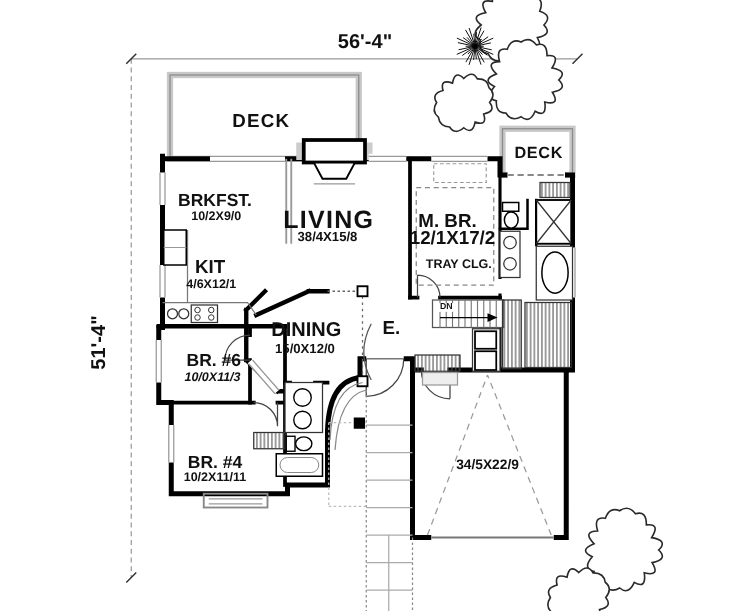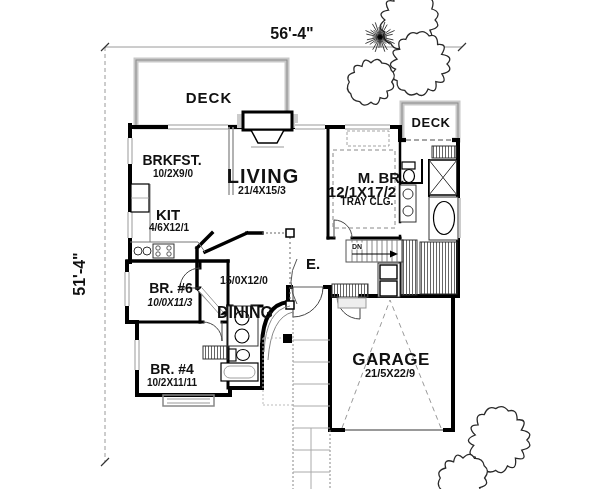--- a/index.html
+++ b/index.html
@@ -9,26 +9,26 @@
   .lbl{position:absolute;transform:translate(-50%,-50%);font-weight:bold;color:#111;
        white-space:nowrap;line-height:1;}
   #lbl-dim-top{left:292px;top:34px;font-size:16px;}
   #lbl-dim-left{left:80px;top:274px;font-size:16px;transform:translate(-50%,-50%) rotate(-90deg);}
   #lbl-deck-top{left:209px;top:97px;font-size:15px;letter-spacing:1px;}
   #lbl-deck-right{left:431px;top:122px;font-size:13px;letter-spacing:.5px;}
   #lbl-brkfst{left:172px;top:160px;font-size:14px;}
   #lbl-brkfst-size{left:173px;top:174px;font-size:10px;text-align:right;}
   #lbl-living{left:263px;top:176px;font-size:20px;letter-spacing:1px;}
   #lbl-living-size{left:262px;top:190px;font-size:10.5px;}
-  #lbl-mbr{left:381px;top:177px;font-size:15px;}
+  #lbl-mbr{left:358px;top:177px;font-size:15px;}
   #lbl-mbr-size{left:362px;top:191px;font-size:15px;}
-  #lbl-mbr-note{left:367px;top:202px;font-size:10px;}
+  #lbl-mbr-note{left:367px;top:212px;font-size:10px;}
   #lbl-kit{left:168px;top:214px;font-size:15px;}
   #lbl-kit-size{left:169px;top:228px;font-size:10px;}
-  #lbl-dining{left:245px;top:265px;font-size:16px;margin-top:48px;}
+  #lbl-dining{left:245px;top:265px;font-size:16px;}
   #lbl-dining-size{left:244px;top:280px;font-size:10.5px;}
   #lbl-entry{left:313px;top:263px;font-size:15px;}
   #lbl-dn{left:357px;top:246px;font-size:7px;background:#fff;padding:0 1px;}
   #lbl-br2{left:171px;top:288px;font-size:14px;}
   #lbl-br2-size{left:170px;top:303px;font-size:10px;font-style:italic;}
   #lbl-br3{left:172px;top:369px;font-size:14px;}
   #lbl-br3-size{left:172px;top:383px;font-size:10px;}
   #lbl-garage{left:391px;top:359px;font-size:17px;letter-spacing:.5px;}
   #lbl-garage-size{left:390px;top:373px;font-size:11px;}
 </style>
@@ -282,30 +282,29 @@
   </g>
 </svg>
 
 <div class="lbl" id="lbl-dim-top">56'-4"</div>
 <div class="lbl" id="lbl-dim-left">51'-4"</div>
 <div class="lbl" id="lbl-deck-top">DECK</div>
 <div class="lbl" id="lbl-deck-right">DECK</div>
 <div class="lbl" id="lbl-brkfst">BRKFST.</div>
 <div class="lbl" id="lbl-brkfst-size">10/2X9/0</div>
 <div class="lbl" id="lbl-living">LIVING</div>
-<div class="lbl" id="lbl-living-size">21/4X15/3</div>
+<div class="lbl" id="lbl-living-size">38/4X15/8</div>
 <div class="lbl" id="lbl-mbr">M. BR.</div>
 <div class="lbl" id="lbl-mbr-size">12/1X17/2</div>
 <div class="lbl" id="lbl-mbr-note">TRAY CLG.</div>
 <div class="lbl" id="lbl-kit">KIT</div>
 <div class="lbl" id="lbl-kit-size">4/6X12/1</div>
 <div class="lbl" id="lbl-dining">DINING</div>
 <div class="lbl" id="lbl-dining-size">15/0X12/0</div>
 <div class="lbl" id="lbl-entry">E.</div>
 <div class="lbl" id="lbl-dn">DN</div>
 <div class="lbl" id="lbl-br2">BR. #6</div>
 <div class="lbl" id="lbl-br2-size">10/0X11/3</div>
 <div class="lbl" id="lbl-br3">BR. #4</div>
 <div class="lbl" id="lbl-br3-size">10/2X11/11</div>
-<div class="lbl" id="lbl-garage">GARAGE</div>
-<div class="lbl" id="lbl-garage-size">21/5X22/9</div>
+<div class="lbl" id="lbl-garage-size">34/5X22/9</div>
 
 </div>
 
 </body></html>

